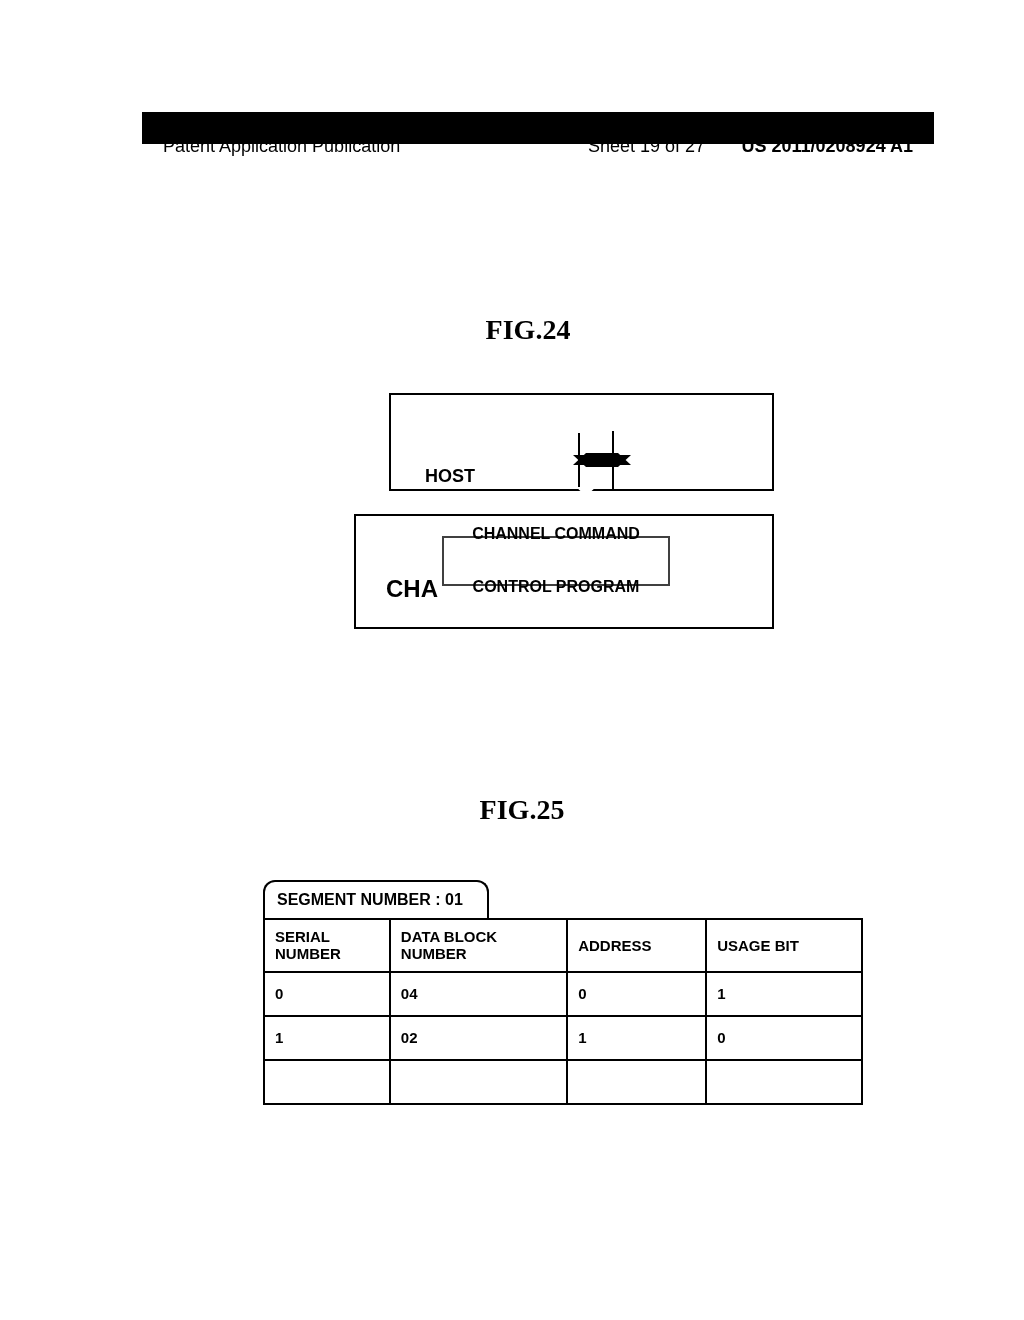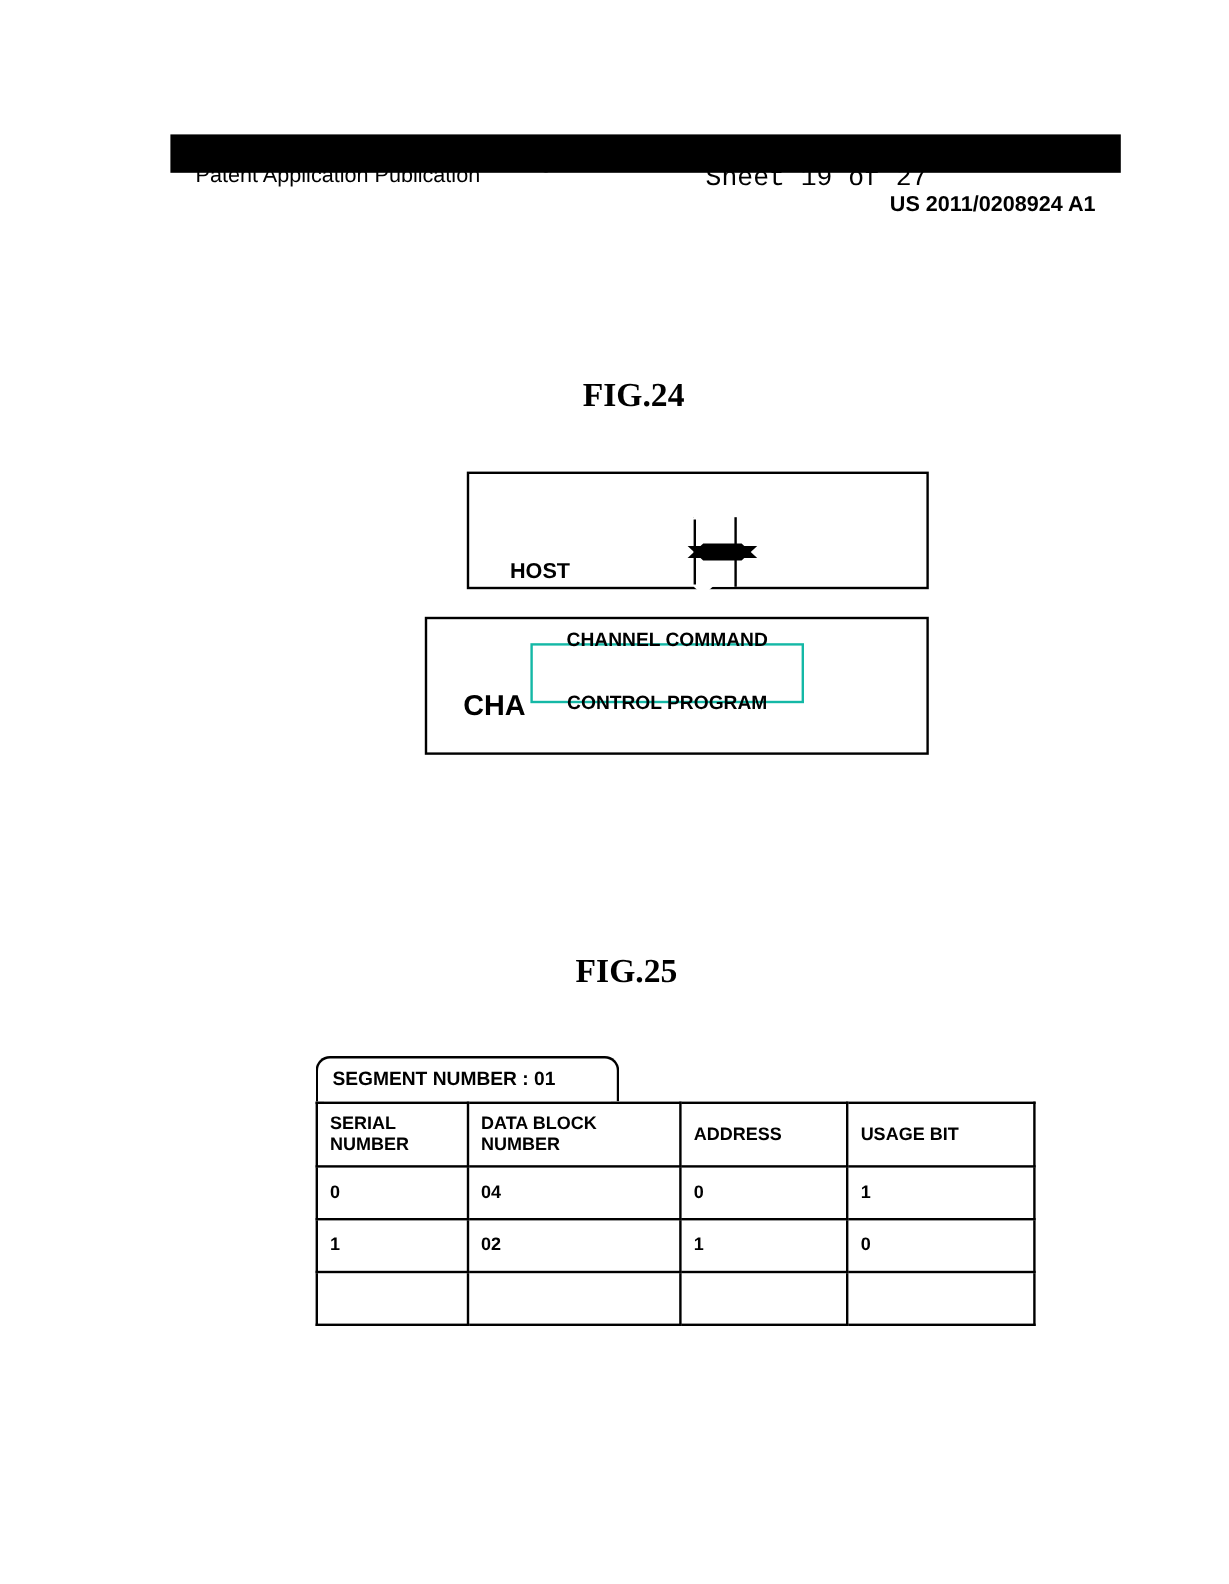--- a/index.html
+++ b/index.html
@@ -34,30 +34,28 @@
     .header-date {
       position: absolute;
       top: 76px;
       left: 380px;
       font-size: 18px;
     }
     .header-sheet {
       position: absolute;
       top: 88px;
       left: 540px;
-      font-size: 22px;
-      font-family: Liberation Mono, monospace;
+      font-size: 18px;
     }
     .header-pubnum {
       position: absolute;
       top: 88px;
       right: 95px;
       font-size: 18px;
       font-weight: bold;
-      margin-top: 24px;
     }
 
     .fig-title {
       font-size: 28px;
       font-weight: bold;
       text-align: center;
       position: absolute;
       font-family: Liberation Serif, serif;
     }
     .fig24-title { top: 266px; left: 0; right: 0; }
@@ -104,21 +102,21 @@
       height: 115px;
       position: relative;
       margin-top: 23px;
     }
     .program-box {
       position: absolute;
       top: 20px;
       left: 86px;
       width: 228px;
       height: 50px;
-      border: 2px solid #14b8a6;
+      border: 2px solid #404040;
       display: flex;
       flex-direction: column;
       align-items: center;
       justify-content: center;
       font-size: 16px;
       font-weight: bold;
       line-height: 1.3;
       padding: 2px;
     }
     .cha-label {
@@ -193,21 +191,21 @@
     
     .fig25 {
       position: absolute;
       top: 832px;
       left: 215px;
       width: 600px;
     }
     .segment-tab {
       border: 2px solid #000;
       border-bottom: none;
-      width: 253px;
+      width: 226px;
       height: 38px;
       display: flex;
       align-items: center;
       padding-left: 12px;
       font-size: 16px;
       font-weight: bold;
       border-top-left-radius: 12px;
       border-top-right-radius: 12px;
       margin-left: 0;
     }

